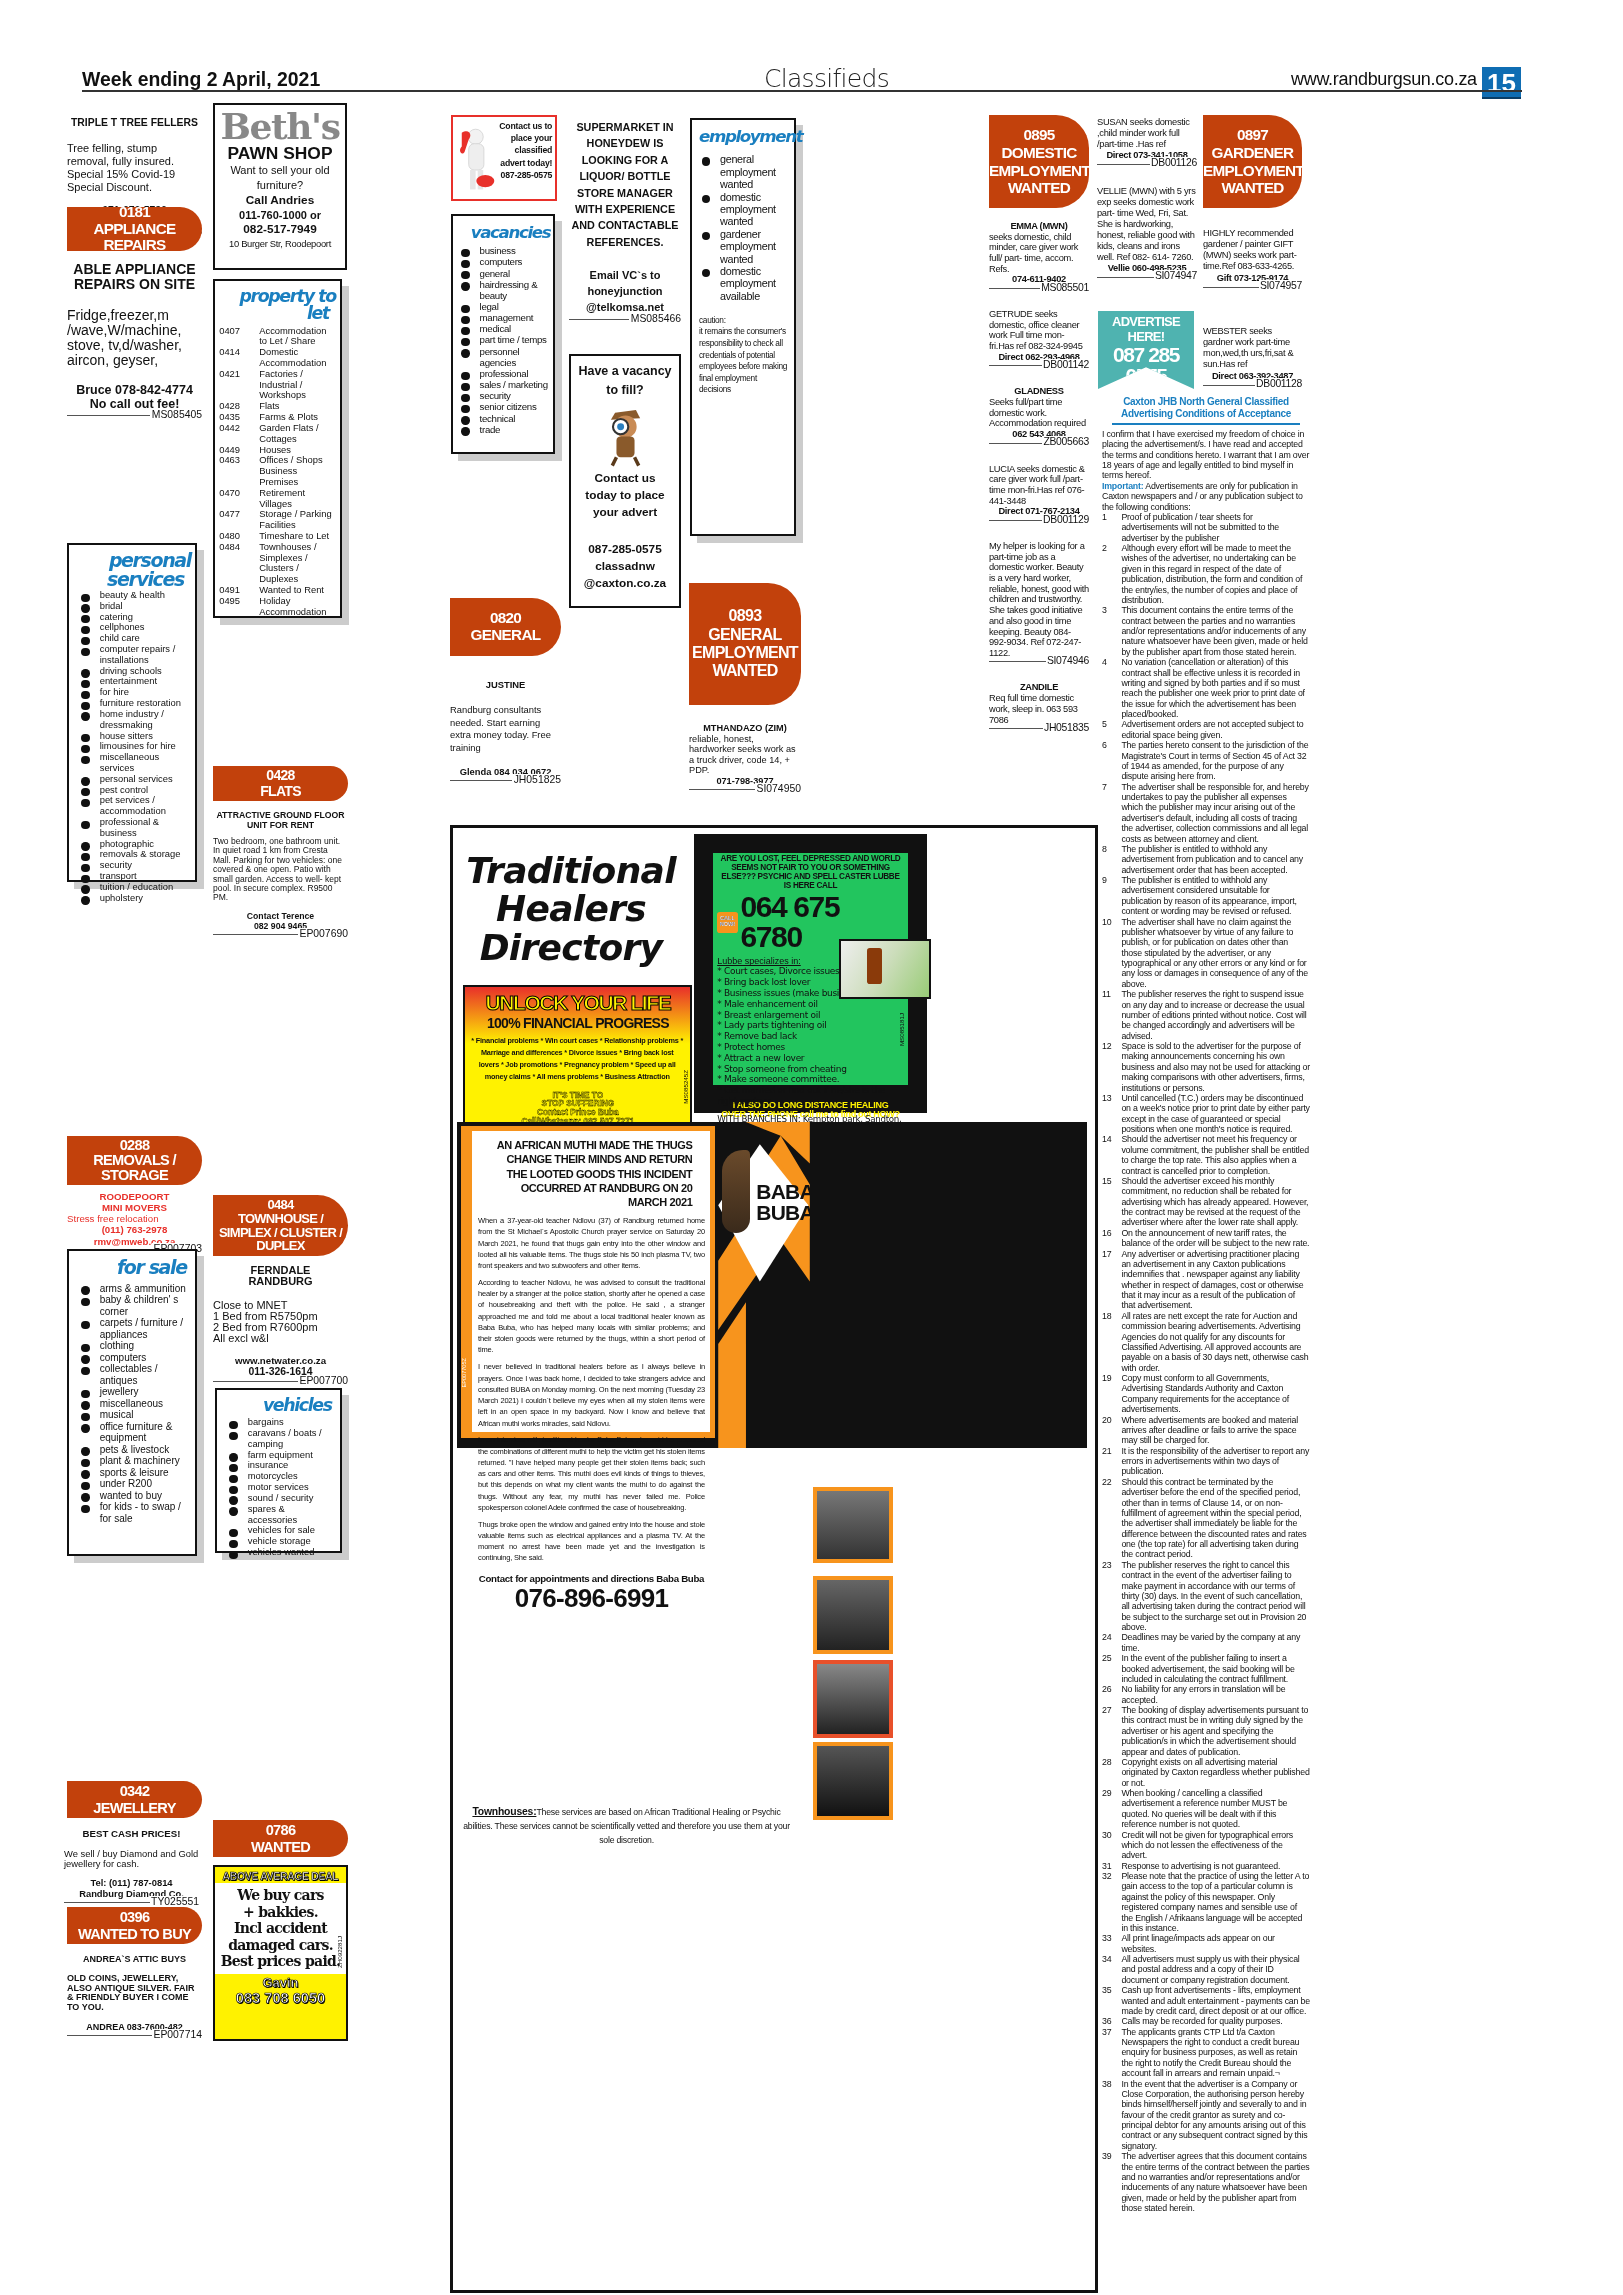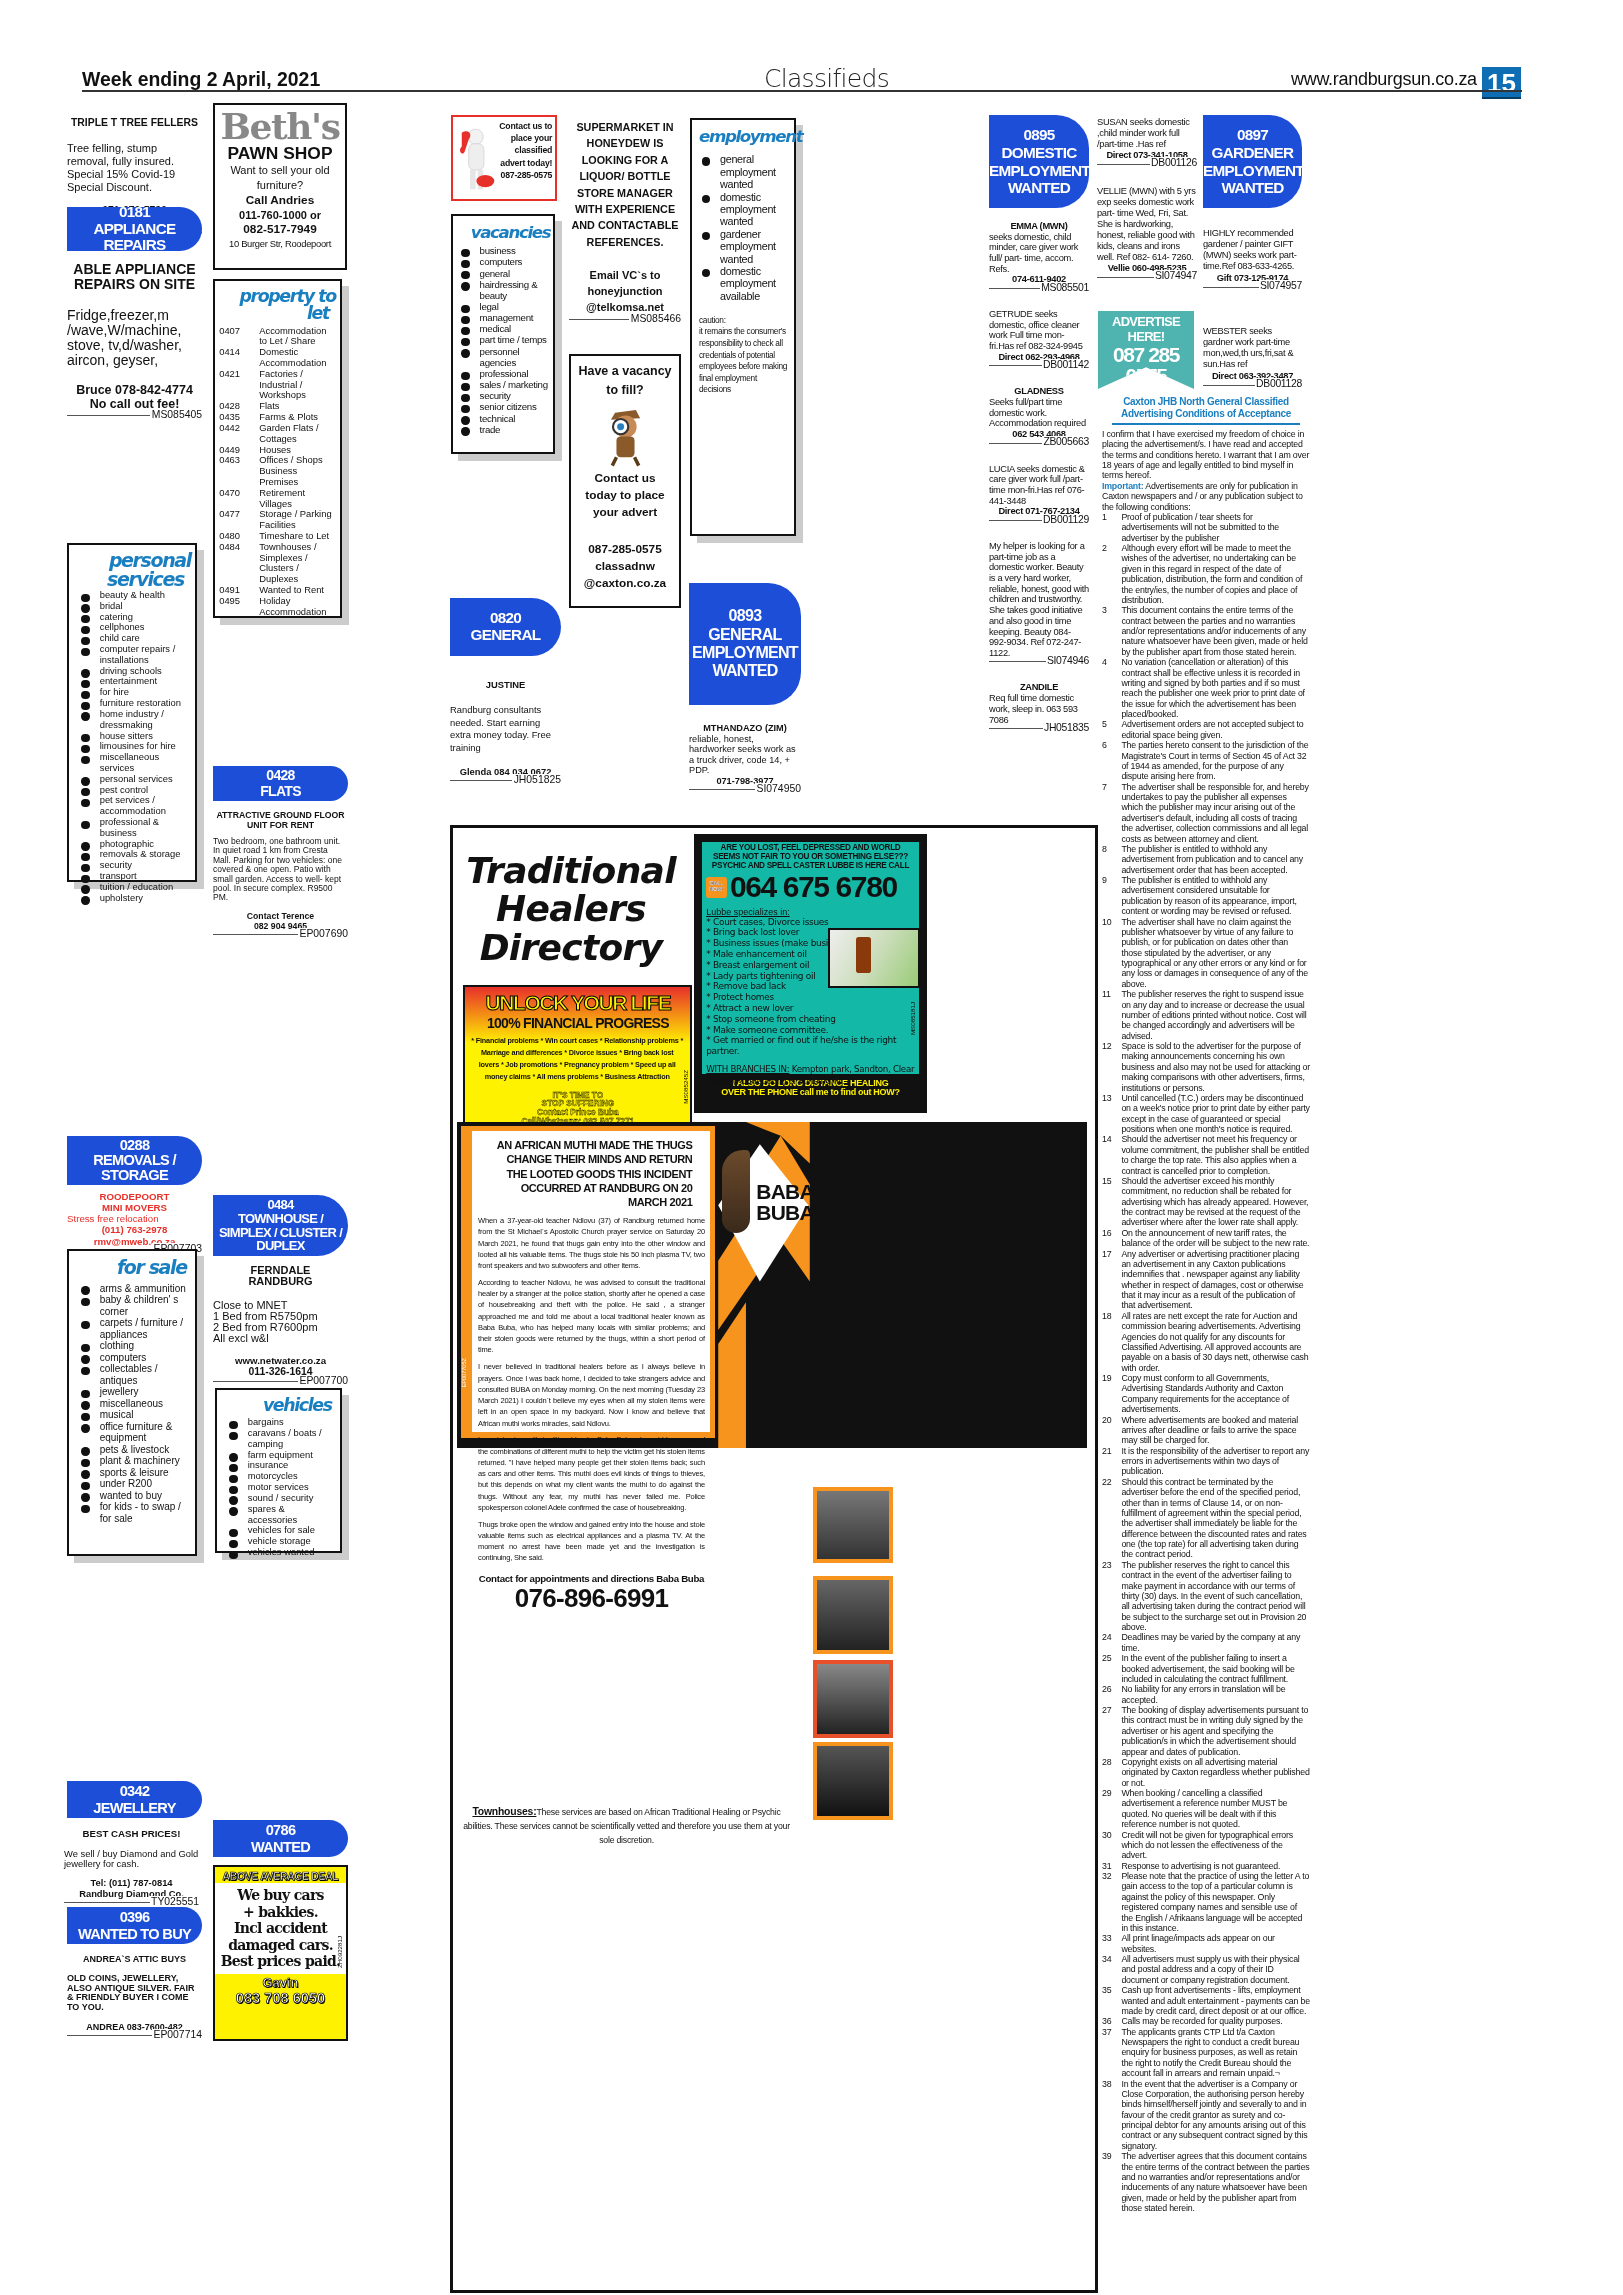--- a/index.html
+++ b/index.html
@@ -3,21 +3,21 @@
 <meta charset="utf-8">
 <style>
 *{box-sizing:border-box;margin:0;padding:0}
 body{width:1624px;height:2295px;background:#fff;font-family:"Liberation Sans",sans-serif;color:#111;position:relative;overflow:hidden}
 .abs{position:absolute}
 .hdr-date{left:82px;top:68px;font-size:19.4px;font-weight:bold}
 .hdr-sec{left:764px;top:64px;font-size:25px;font-family:"DejaVu Sans",sans-serif;font-weight:200;letter-spacing:-0.7px;color:#222}
 .hdr-url{left:1291px;top:69px;font-size:18px;letter-spacing:-0.3px}
 .hdr-num{left:1482px;top:67px;width:39px;height:32px;background:#0f6db3;color:#fff;font-weight:bold;font-size:26px;text-align:center;line-height:32px;border-bottom:2.8px solid #0a3d66}
 .hdr-rule{left:82px;top:90px;width:1440px;height:2.1px;background:#333}
-.blue-hd{background:#1d4ed8;color:#fff;text-align:center;font-weight:bold;border-radius:0 33px 33px 0;font-family:"Liberation Sans",sans-serif;letter-spacing:-0.7px;transform-origin:center;display:flex;flex-direction:column;justify-content:center;line-height:1.1}
+.blue-hd{background:#c2410c;color:#fff;text-align:center;font-weight:bold;border-radius:0 33px 33px 0;font-family:"Liberation Sans",sans-serif;letter-spacing:-0.7px;transform-origin:center;display:flex;flex-direction:column;justify-content:center;line-height:1.1}
 .blue-hd span{display:block}
 .ad{font-size:12.5px;line-height:1.18}
 .ad .c{text-align:center}
 .ref{border-top:0.7px solid #555;text-align:right;font-size:10.4px;margin-top:2.8px;line-height:1.0}
 .ref span{background:#fff;position:relative;top:-6.2px;padding-left:1.4px}
 .box{border:2.8px solid #111;box-shadow:7px 7px 0 #ccc;background:#fff}
 .cat-title{color:#1a7fc0;font-family:"DejaVu Sans",sans-serif;font-weight:bold;font-style:italic;text-align:right;letter-spacing:-1.4px;line-height:1}
 ul.bul{list-style:none}
 ul.bul li{position:relative;padding-left:21px;line-height:1.15}
 ul.bul li:before{content:"";position:absolute;left:2.8px;top:0.38em;width:8.3px;height:8.3px;border-radius:50%;background:#111}
@@ -671,21 +671,21 @@
       <div>STOP SUFFERING</div>
       <div>Contact Prince Buba</div>
       <div>Call/Whatsapp: 082 507 7271</div>
     </div>
     <div class="abs" style="left:4.2px;bottom:5.6px;width:35px;height:28px;background:#1a3a8a;border:3.5px solid #8a6a2b;border-radius:4.2px"></div>
     <div class="abs" style="right:7px;bottom:4.2px;width:56px;height:39px;background:linear-gradient(135deg,#c9a,#7a6,#d98)"></div>
     <div class="abs" style="right:1.4px;top:83px;font-size:6.2px;writing-mode:vertical-rl;transform:rotate(180deg)">MS085245Z</div>
   </div>
 
   <div class="abs" style="left:241px;top:5.6px;width:233px;height:279px;border:3.5px solid #111;background:#111">
-    <div style="background:#14b8a6;height:232px;margin:5px;padding:2.8px 4.2px;position:relative">
+    <div style="background:#22c55e;height:232px;margin:16px;padding:2.8px 4.2px;position:relative">
       <div style="text-align:center;font-weight:bold;font-size:8.2px;line-height:1.08;letter-spacing:-0.3px">ARE YOU LOST, FEEL DEPRESSED AND WORLD SEEMS NOT FAIR TO YOU OR SOMETHING ELSE??? PSYCHIC AND SPELL CASTER LUBBE IS HERE CALL</div>
       <div style="display:flex;align-items:center;margin-top:1.4px">
         <div style="width:21px;height:21px;background:#f7941d;color:#fff;font-size:5.6px;font-weight:bold;border-radius:2.8px;text-align:center;line-height:1;padding-top:4.2px;-webkit-text-stroke:0.2px #1a3a8a">CALL NOW!</div>
         <div style="font-weight:bold;font-size:30px;letter-spacing:-1.4px;margin-left:2.8px;line-height:1">064 675 6780</div>
       </div>
       <div style="margin-top:4.2px;font-size:9px;text-decoration:underline">Lubbe specializes in:</div>
       <div id="lubbe-list" style="font-size:9px;line-height:1.2;font-family:'DejaVu Sans',sans-serif;letter-spacing:-0.3px">
           <div>* <span>Court cases, Divorce issues</span></div>
           <div>* <span>Bring back lost lover</span></div>
           <div>* <span>Business issues (make business excel)</span></div>

